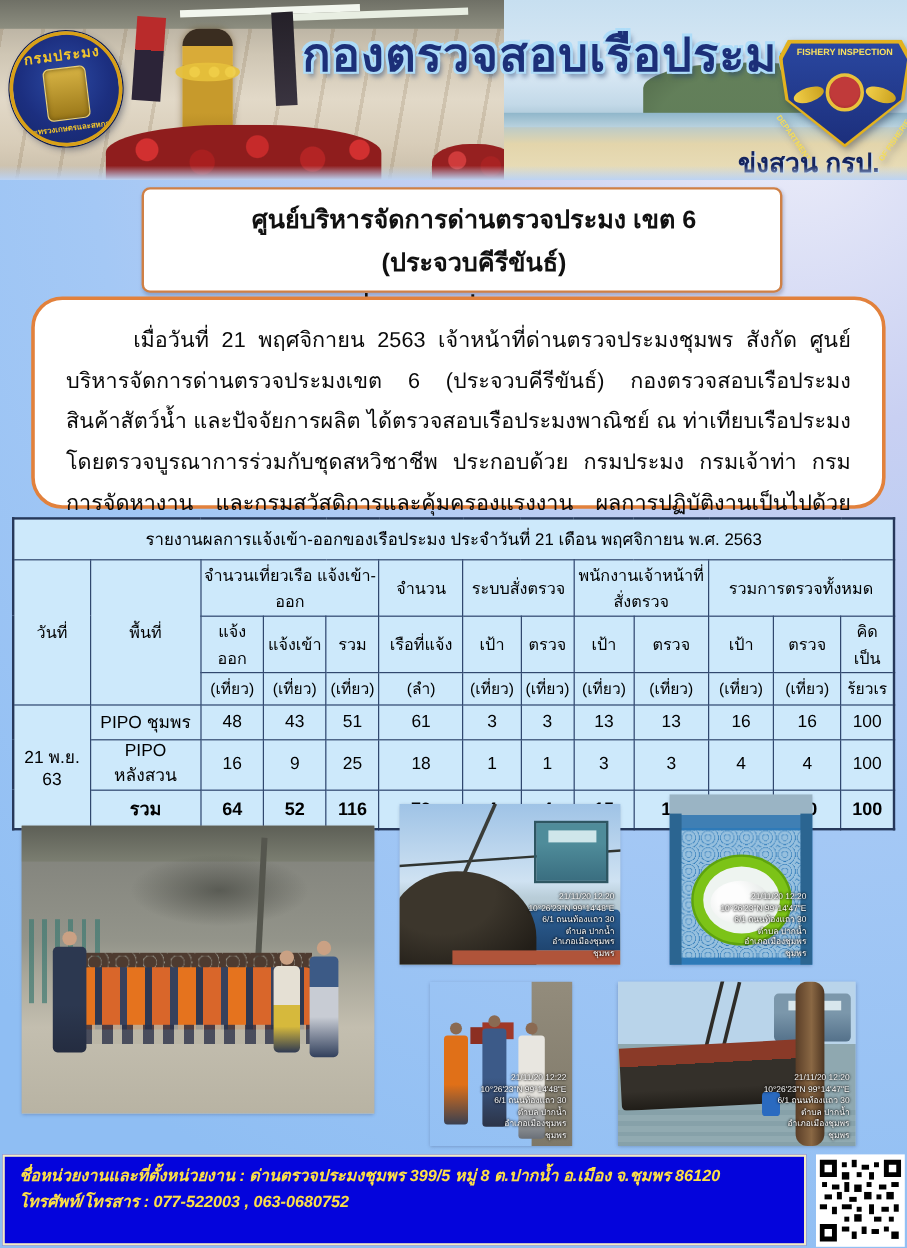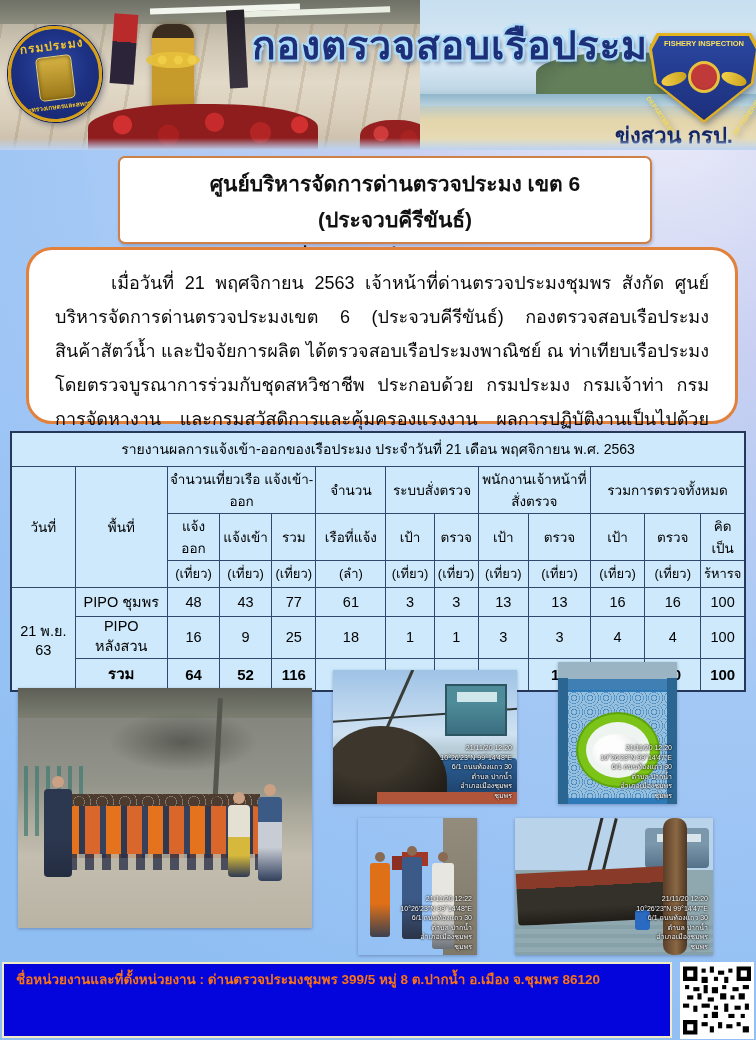--- a/index.html
+++ b/index.html
@@ -164,21 +164,21 @@
     background:linear-gradient(180deg,#8a3a28 0 30%, #34302a 30% 70%, #201d18 100%); border-radius:0 0 8px 4px; }
   .ph5-mast { position:absolute; left:78px; top:-2px; width:3px; height:64px; background:#2e2c28; transform:rotate(14deg); box-shadow:14px -2px 0 #2e2c28; }
   .ph5-tree { position:absolute; right:26px; top:0; width:24px; height:137px; border-radius:10px;
     background:linear-gradient(90deg,#5a3e28,#8a6844 55%,#4e3622); }
   .ph5-barrel { position:absolute; left:120px; top:92px; width:15px; height:20px; background:#2a6ac0; border-radius:3px; }
   .ph5-sea { position:absolute; left:0; bottom:0; width:100%; height:30px; opacity:.5;
     background:repeating-linear-gradient(180deg,#7e9aa2 0 4px, #93acb2 4px 9px); }
   
   .footer-box { position:absolute; left:2px; top:962px; width:670px; height:76px;
     background:#0404dc; border:2px solid #f2ecc4; padding:5px 12px; }
-  .footer-box .fl { color:#f97316; font-weight:bold; font-size:13.5px; line-height:22px; white-space:nowrap; }
+  .footer-box .fl { color:#fde047; font-weight:bold; font-size:13.5px; line-height:22px; white-space:nowrap;font-style:italic; }
   .qr { position:absolute; left:680px; top:962px; width:74px; height:77px; background:#fff; padding:3px; }
   .qr svg { width:100%; height:100%; display:block; }
 </style>
 </head>
 <body>
 
 <div class="page">
 
   <div class="header">
     <div class="hdr-shrine">
@@ -271,28 +271,28 @@
       <td>(เที่ยว)</td>
       <td>(เที่ยว)</td>
       <td>(เที่ยว)</td>
       <td>(ลำ)</td>
       <td>(เที่ยว)</td>
       <td>(เที่ยว)</td>
       <td>(เที่ยว)</td>
       <td>(เที่ยว)</td>
       <td>(เที่ยว)</td>
       <td>(เที่ยว)</td>
-      <td>ร้หารจ</td>
+      <td>ร้ยวเร</td>
     </tr>
     <tr class="t-data">
       <td rowspan="3">21 พ.ย. 63</td>
       <td>PIPO ชุมพร</td>
       <td>48</td>
       <td>43</td>
-      <td>77</td>
+      <td>51</td>
       <td>61</td>
       <td>3</td>
       <td>3</td>
       <td>13</td>
       <td>13</td>
       <td>16</td>
       <td>16</td>
       <td>100</td>
     </tr>
     <tr class="t-data">
@@ -412,20 +412,21 @@
     <div class="gps">21/11/20 12:20
 10°26'23"N 99°14'47"E
 6/1 ถนนท้องแถว 30
 ตำบล ปากน้ำ
 อำเภอเมืองชุมพร
 ชุมพร</div>
   </div>
 
   <div class="footer-box">
     <div class="fl">ชื่อหน่วยงานและที่ตั้งหน่วยงาน : ด่านตรวจประมงชุมพร 399/5 หมู่ 8 ต.ปากน้ำ อ.เมือง จ.ชุมพร 86120</div>
+    <div class="fl">โทรศัพท์/โทรสาร : 077-522003 , 063-0680752</div>
   </div>
   <div class="qr">
     <svg viewBox="0 0 33 33" xmlns="http://www.w3.org/2000/svg">
       <rect x="0" y="0" width="33" height="33" fill="#fff"></rect>
       <g fill="#000">
         <path d="M0 0h7v7h-7z M2 2h3v3h-3z M26 0h7v7h-7z M28 2h3v3h-3z M0 26h7v7h-7z M2 28h3v3h-3z" fill-rule="evenodd"></path>
         <rect x="9" y="1" width="2" height="2"></rect>
           <rect x="13" y="0" width="2" height="3"></rect>
         <rect x="17" y="2" width="3" height="2"></rect>
           <rect x="22" y="1" width="2" height="2"></rect>

